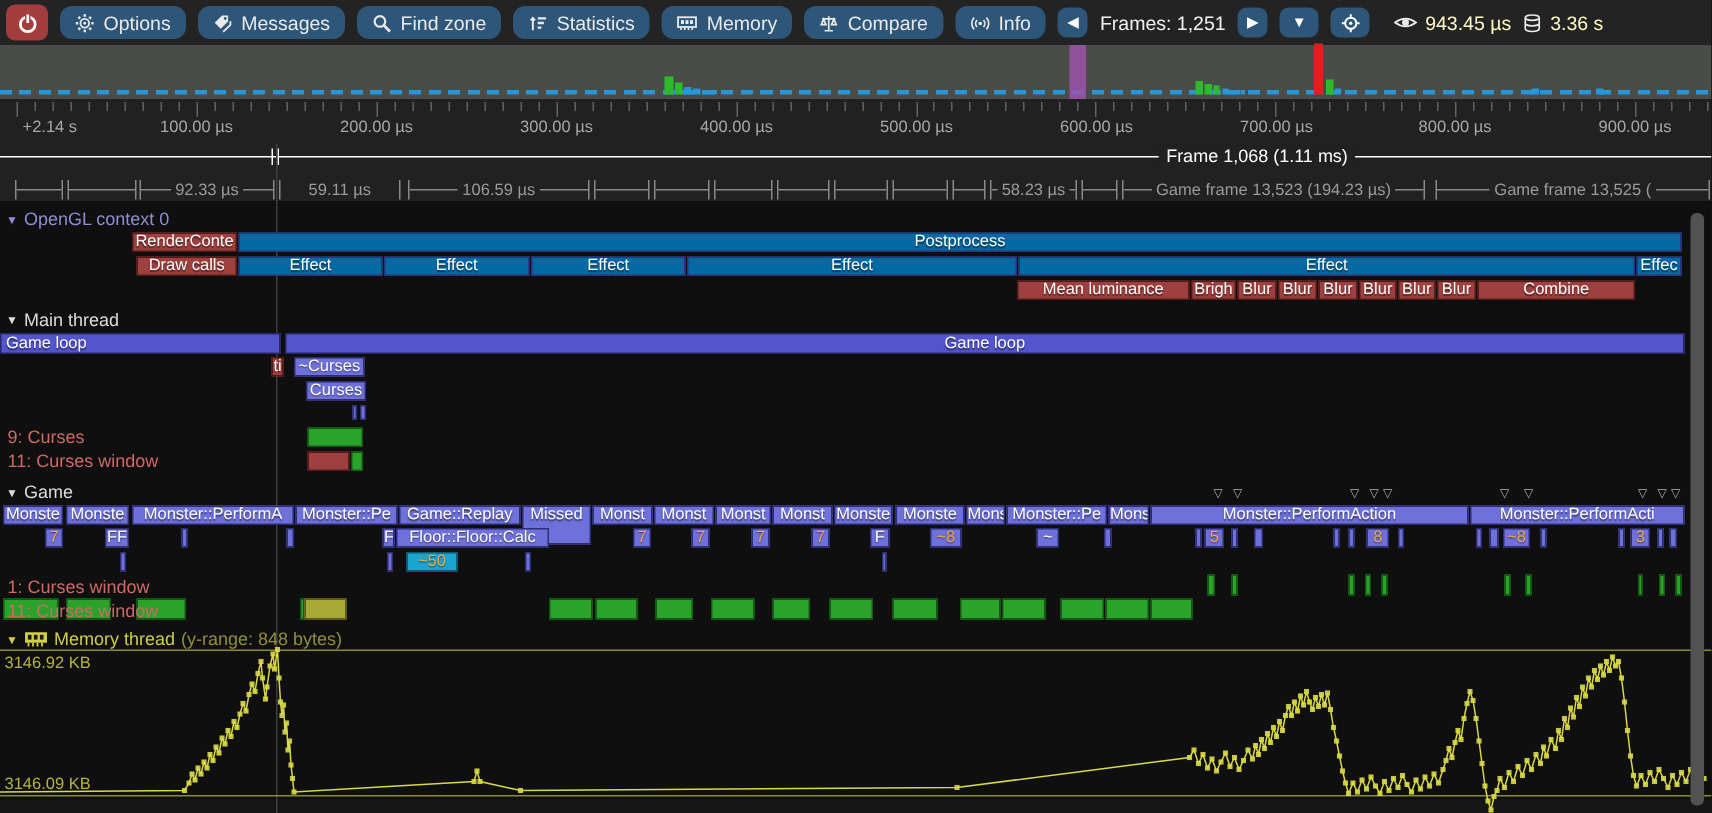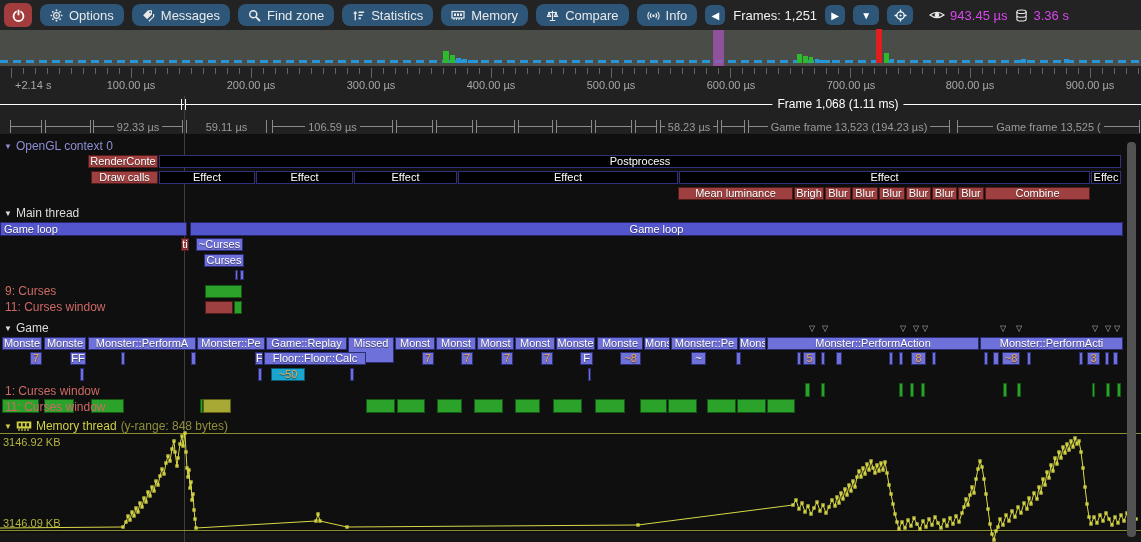--- a/index.html
+++ b/index.html
@@ -8,21 +8,21 @@
   
   #toolbar{position:absolute;left:0;top:0;width:1141px;height:30px;background:#232323;
            display:flex;align-items:center;gap:8px;padding-left:4px;box-sizing:border-box;}
   .btn{display:inline-flex;align-items:center;gap:6px;background:#2d5679;color:#e9e9e9;
        border-radius:8px;padding:0 10px;height:22px;font-size:13px;white-space:nowrap;}
   .btn svg{flex:0 0 auto;}
   .sqbtn{display:inline-flex;align-items:center;justify-content:center;background:#2d5679;
          border-radius:6px;width:20px;height:20px;font-size:10px;color:#fff;}
   #power-btn{display:inline-flex;align-items:center;justify-content:center;background:#a33d3d;
              border-radius:6px;width:28px;height:24px;}
-  .tb-val{display:inline-flex;align-items:center;gap:5px;font-size:13px;color:#d946ef;white-space:nowrap;}
+  .tb-val{display:inline-flex;align-items:center;gap:5px;font-size:13px;color:#fef9c3;white-space:nowrap;}
   .tb-text{font-size:13px;color:#f0f0f0;white-space:nowrap;}
   
   #framegraph{position:absolute;left:0;top:30px;width:1141px;height:36px;background:#4a4d47;}
   .fg-base{position:absolute;left:0;right:0;bottom:3px;height:3px;
            background:repeating-linear-gradient(90deg,#2796d8 0 8px,rgba(0,0,0,0) 8px 13px);}
   .fgb{position:absolute;bottom:3px;}
   .fg-b{background:#2796d8}.fg-g{background:#2dbb2d}.fg-r{background:#e02020}
   .fg-sel{position:absolute;top:0;bottom:0;background:rgba(160,82,178,0.8);}
   
   #axis{position:absolute;left:0;top:66px;width:1141px;height:68px;background:#212121;}
@@ -39,21 +39,21 @@
   .seg span{padding:0 3px;white-space:nowrap;}
   
   #timeline{position:absolute;left:0;top:134px;width:1141px;height:399px;background:#0f0f0f;}
   #vline{position:absolute;left:184px;top:96px;height:446px;width:1px;background:#3e3e3e;z-index:1;}
   .hdr{position:absolute;font-size:12px;z-index:3;white-space:nowrap;display:flex;align-items:center;gap:4px;}
   .tri{font-size:8px;}
   .zone{position:absolute;box-sizing:border-box;border:1px solid;font-size:11px;color:#fff;
         text-align:center;overflow:hidden;white-space:nowrap;z-index:2;
         text-shadow:0 1px 1px rgba(0,0,0,.55);}
   .zone.al{text-align:left;padding-left:3px;}
-  .c-p{background:#000000;border-color:#31317e;}
+  .c-p{background:#0369a1;border-color:#31317e;}
   .c-g{background:#5355cd;border-color:#27276a;}
   .c-m{background:#6f71da;border-color:#2d2d75;}
   .c-r{background:#9e4040;border-color:#521a1a;}
   .c-gr{background:#2ba32b;border-color:#135813;}
   .c-ol{background:#a8a834;border-color:#5c5c16;}
   .c-cy{background:#19a5ce;border-color:#0a5a72;}
   .otxt{color:#f0a848;}
   .tlabel{position:absolute;font-size:12px;color:#cd6a66;z-index:4;white-space:nowrap;}
   .cmark{position:absolute;font-size:8px;color:#b5b5b5;transform:translateX(-50%);z-index:3;line-height:8px;}
   #memsvg{position:absolute;left:0;top:0;width:1141px;height:542px;z-index:2;pointer-events:none;}

